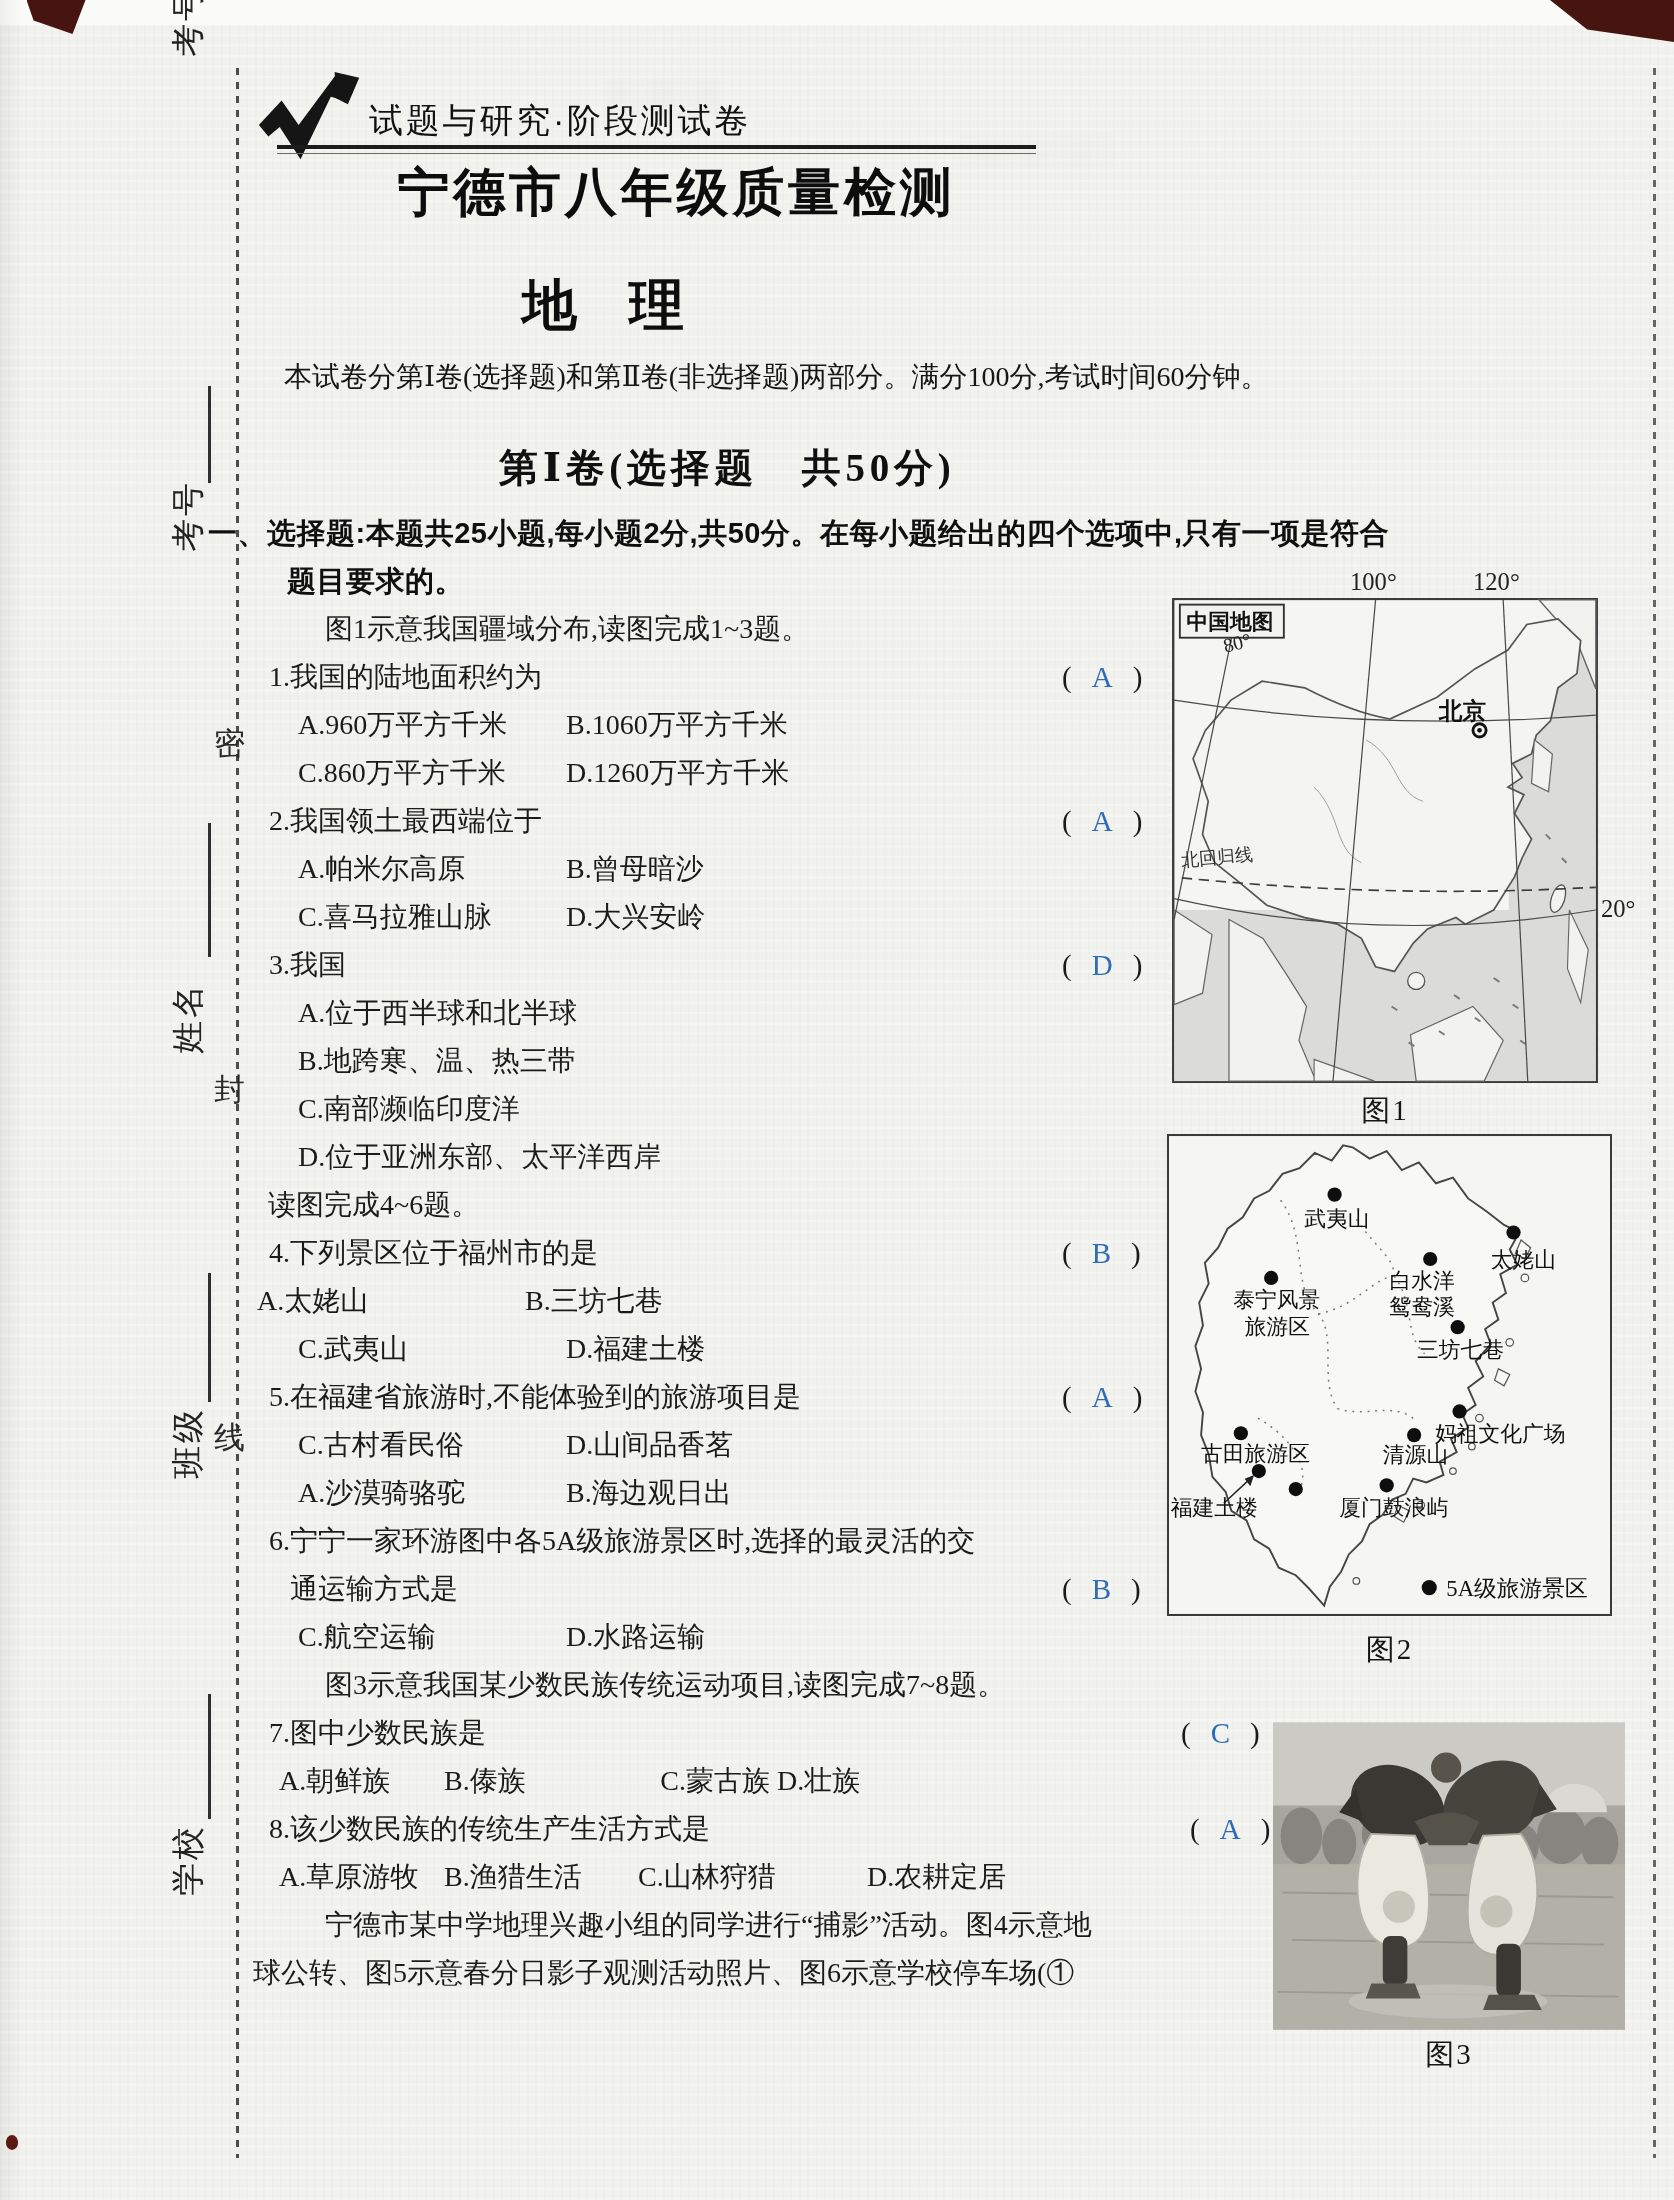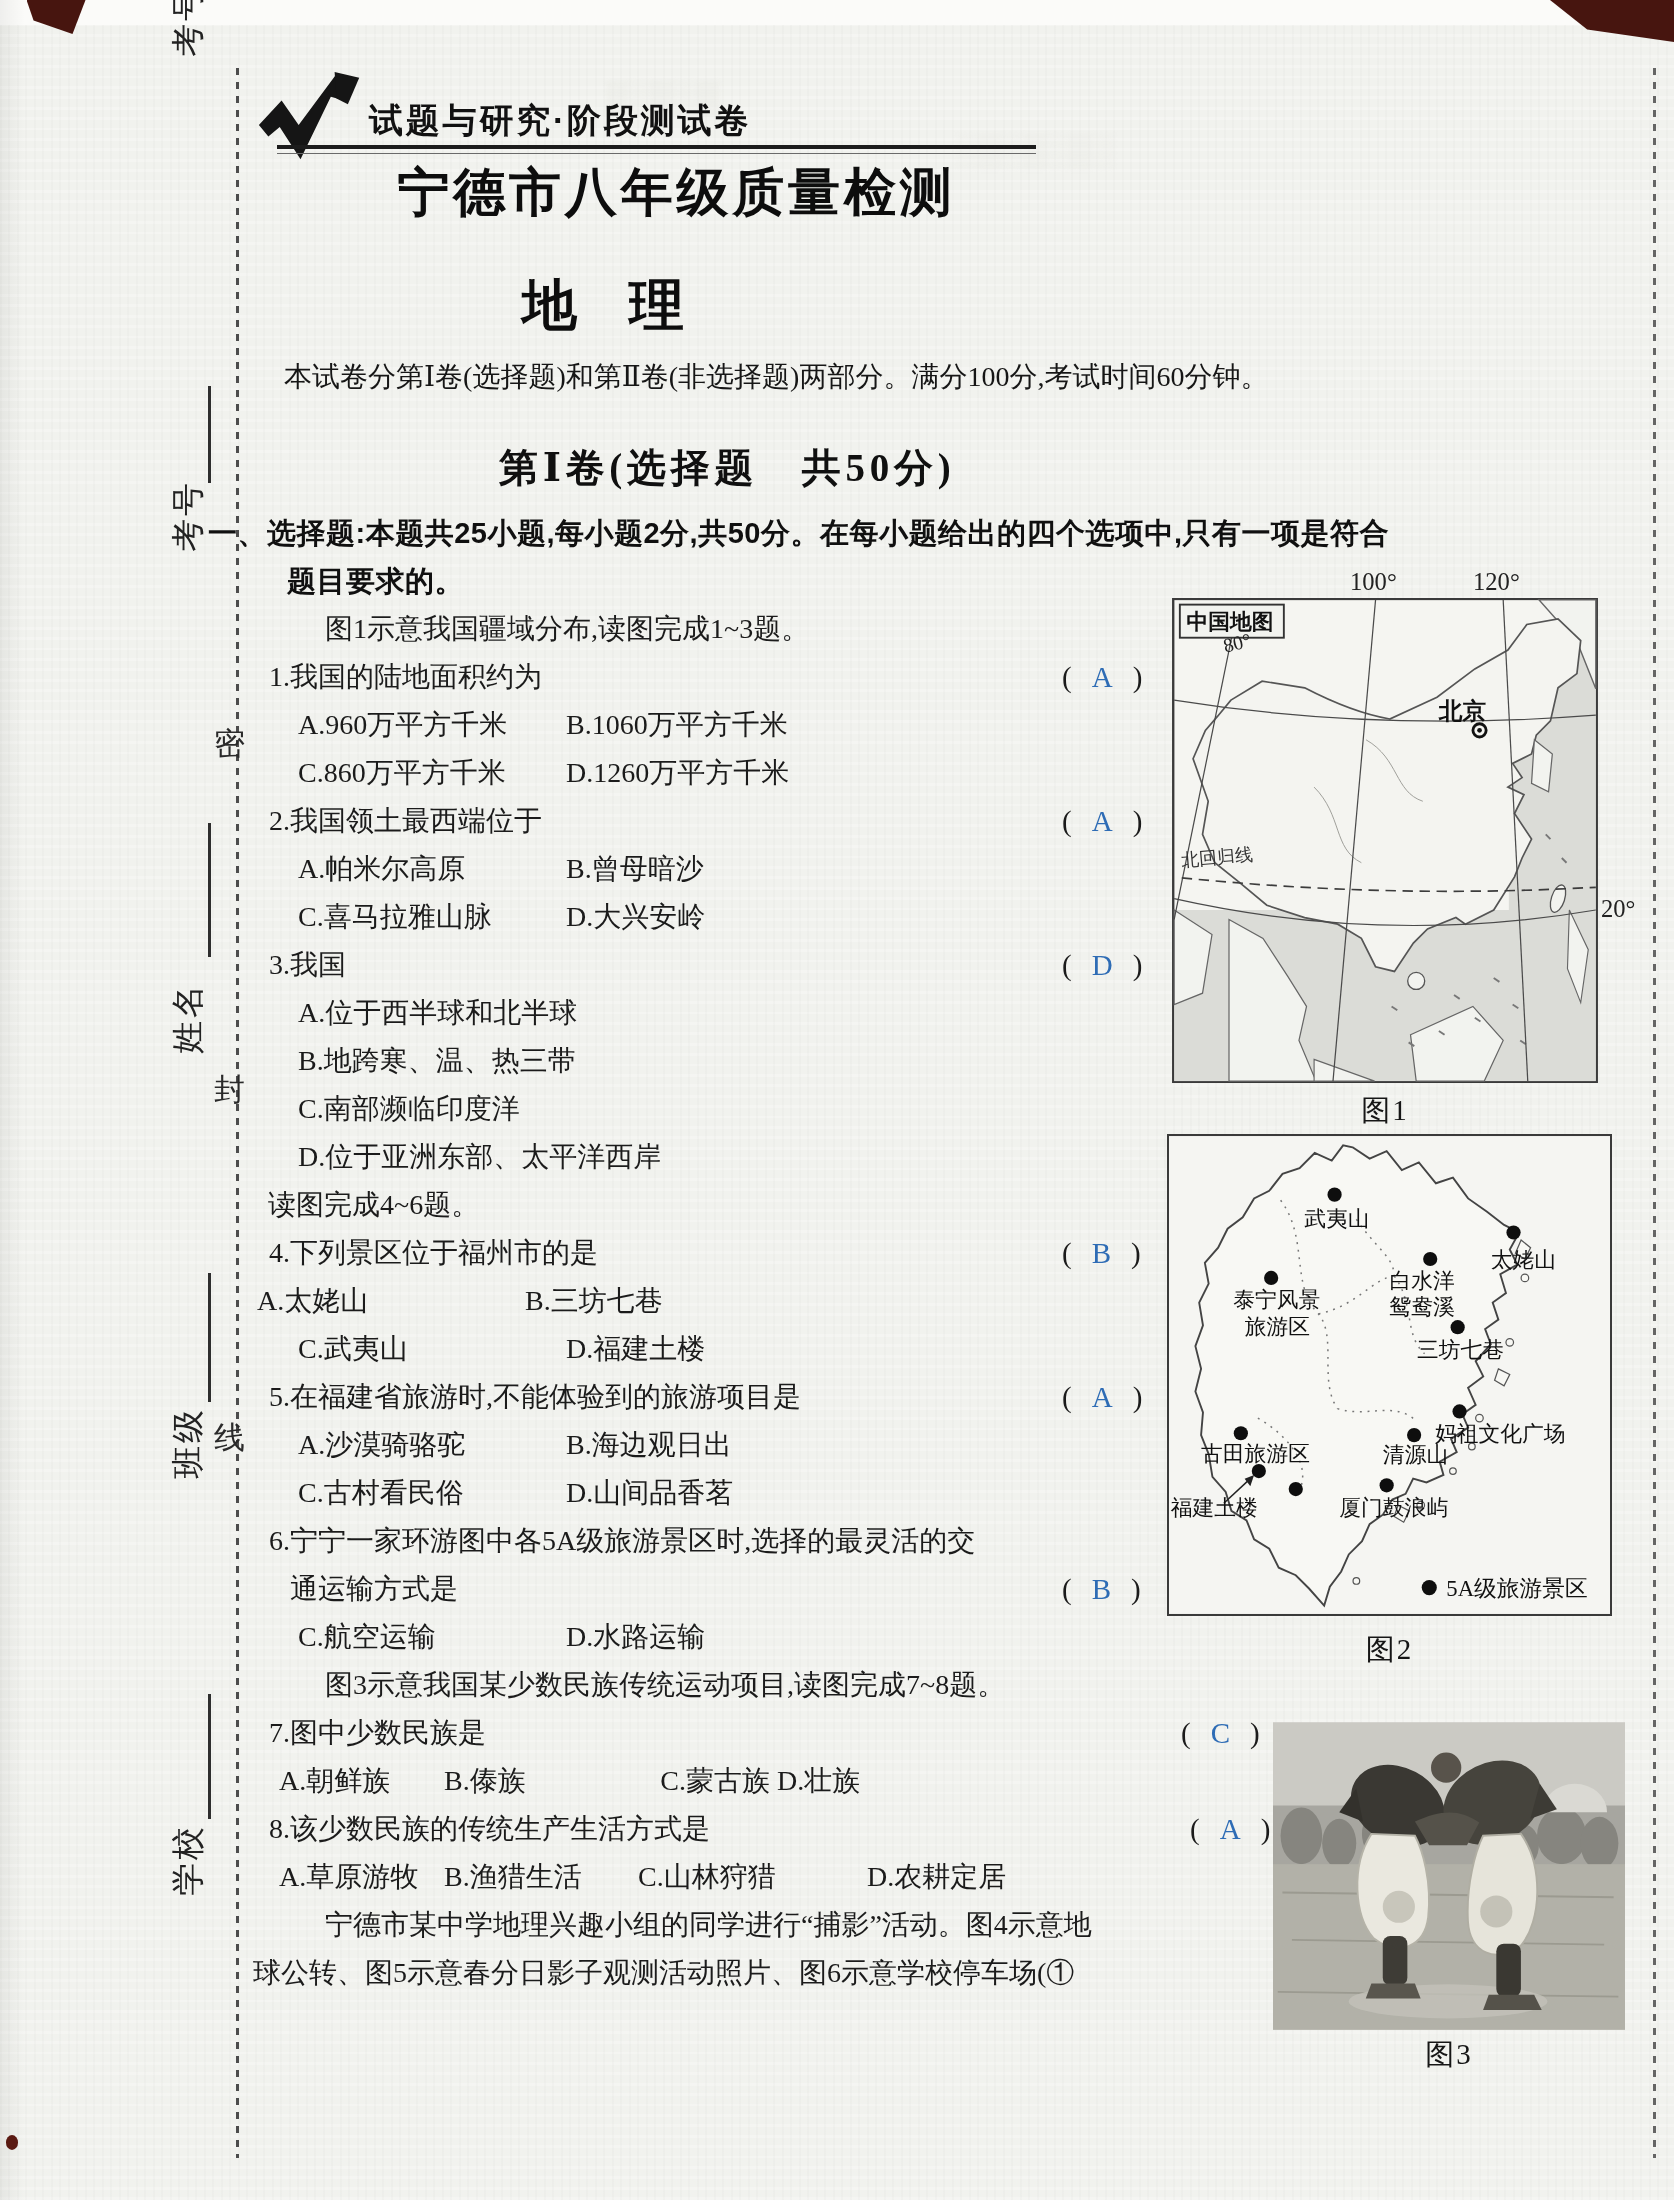--- a/index.html
+++ b/index.html
@@ -18,21 +18,21 @@
 
   .dotline{position:absolute;width:2.8px;
     background-image:repeating-linear-gradient(180deg,#4c4c4c 0 6.6px,transparent 6.6px 14px);}
   .fieldline{position:absolute;left:208px;width:2.8px;background:#2e2e2e;}
   .side-label{position:absolute;left:144px;width:87px;height:42px;display:flex;align-items:center;justify-content:center;
     transform:rotate(-90deg);font-size:33px;color:#222;letter-spacing:2.8px;}
   .seal-char{position:absolute;left:214px;font-size:31px;color:#2a2a2a;}
 
   .hei{font-family:"Liberation Sans","DejaVu Sans",sans-serif;}
   .logo{position:absolute;left:257px;top:72px;}
-  .tagline{position:absolute;left:369px;top:98px;font-size:34px;font-weight:bold;letter-spacing:2.8px;color:#111;}
+  .tagline{position:absolute;left:369px;top:98px;font-size:34px;font-weight:normal;letter-spacing:2.8px;color:#111;}
   .tagrule{position:absolute;left:277px;top:145px;width:759px;height:3.8px;
     border-top:4.7px solid #1c1c1c;border-bottom:1.9px solid #6a6a6a;background:transparent;}
   .title-main{position:absolute;left:208px;top:158px;width:937px;text-align:center;
     font-size:52px;font-weight:bold;letter-spacing:3.8px;color:#0d0d0d;}
   .title-subject{position:absolute;left:522px;top:269px;font-size:55px;font-weight:bold;
     letter-spacing:52px;color:#0d0d0d;white-space:nowrap;}
   .intro{position:absolute;left:284px;top:358px;font-size:28px;white-space:nowrap;color:#161616;}
   .section-head{position:absolute;left:499px;top:441px;font-size:39px;font-weight:bold;
     letter-spacing:4.7px;white-space:nowrap;color:#101010;}
 
@@ -161,22 +161,22 @@
   <div class="line" style="padding-left:90px;"><span class="o1">C.武夷山</span><span>D.福建土楼</span></div>
 
   <div class="line" style="padding-left:61px;">
     <span>5.在福建省旅游时,不能体验到的旅游项目是</span>
     <span class="ans" style="left:854px;">
         <i>(</i>
         <b class="blue">A</b>
         <i>)</i>
       </span>
   </div>
+  <div class="line" style="padding-left:90px;"><span class="o1">C.古村看民俗</span><span>D.山间品香茗</span></div>
   <div class="line" style="padding-left:90px;"><span class="o1">A.沙漠骑骆驼</span><span>B.海边观日出</span></div>
-  <div class="line" style="padding-left:90px;"><span class="o1">C.古村看民俗</span><span>D.山间品香茗</span></div>
 
   <div class="line" style="padding-left:61px;"><span>6.宁宁一家环游图中各5A级旅游景区时,选择的最灵活的交</span></div>
   <div class="line" style="padding-left:82px;">
     <span>通运输方式是</span>
     <span class="ans" style="left:854px;">
         <i>(</i>
         <b class="blue">B</b>
         <i>)</i>
       </span>
   </div>

